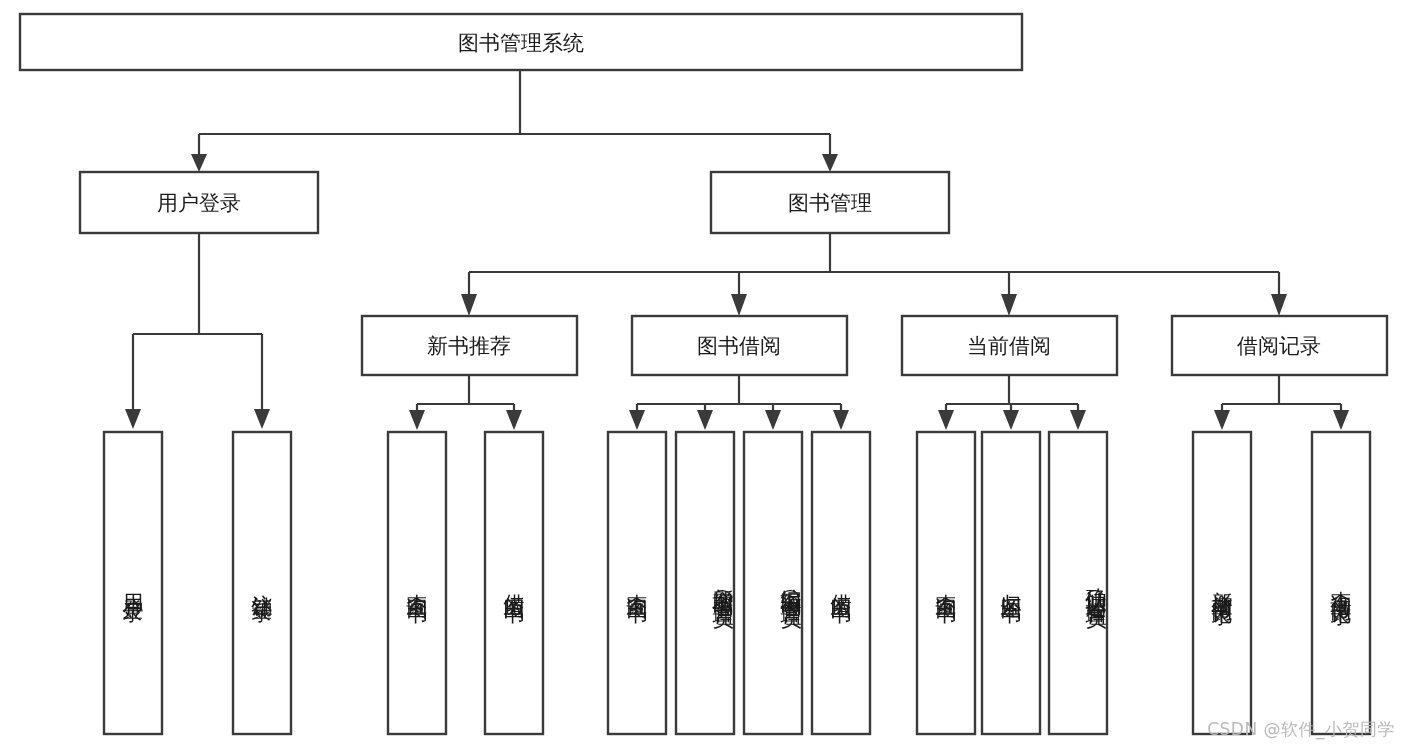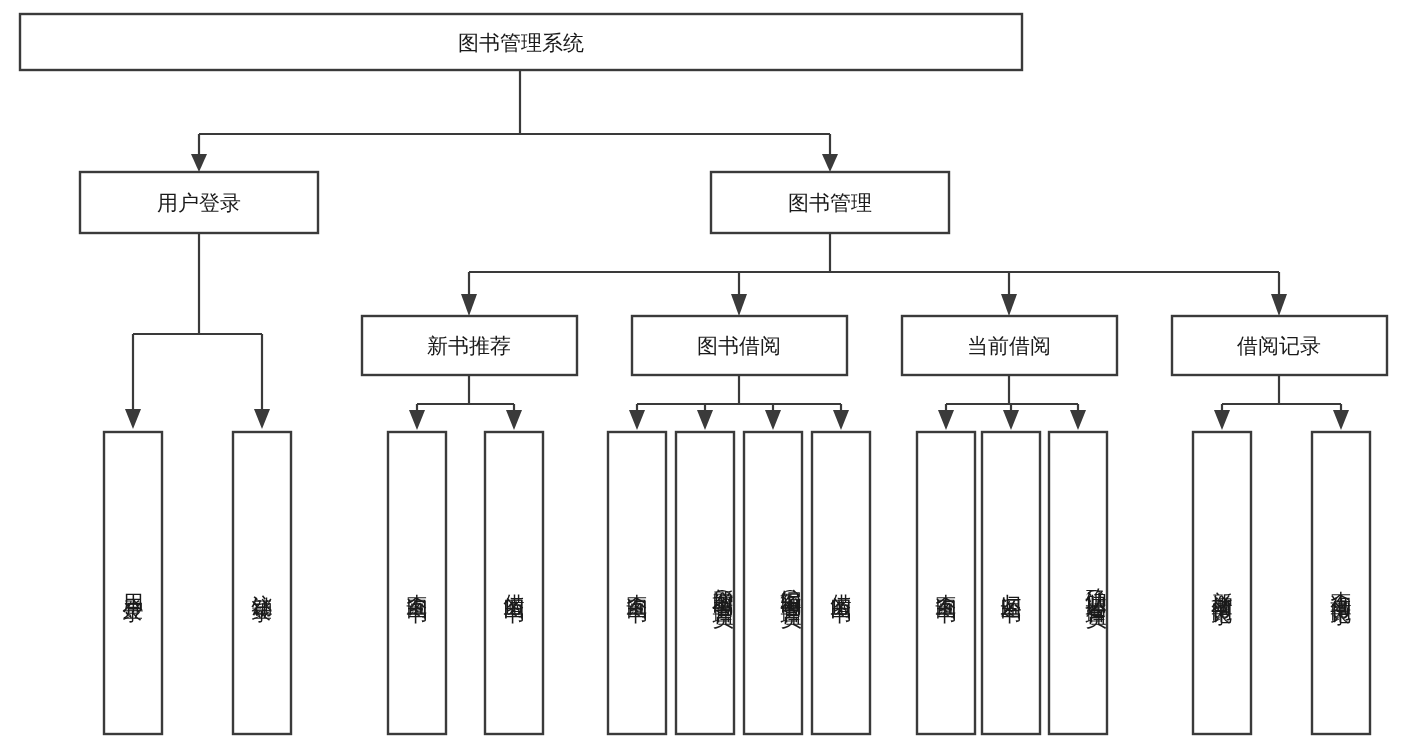--- a/index.html
+++ b/index.html
@@ -203,13 +203,14 @@
   <div class="node-label-v" style="left:744px; top:436px; width:58px; height:296px; align-items:flex-start;">编辑图书（管理员）</div>
   <div class="node-label-v" style="left:812px; top:432px; width:58px; height:302px;">借阅图书</div>
 
   <div class="node-label-v" style="left:917px; top:432px; width:58px; height:302px;">查询图书</div>
   <div class="node-label-v" style="left:982px; top:432px; width:58px; height:302px;">归还图书</div>
   <div class="node-label-v" style="left:1049px; top:436px; width:58px; height:296px; align-items:flex-start;">确认归还（管理员）</div>
 
   <div class="node-label-v" style="left:1193px; top:432px; width:58px; height:302px;">新增借阅记录</div>
   <div class="node-label-v" style="left:1312px; top:432px; width:58px; height:302px;">查询借阅记录</div>
 
+  <div class="watermark">CSDN @软件_小贺同学</div>
 </div>
 
 </body></html>

